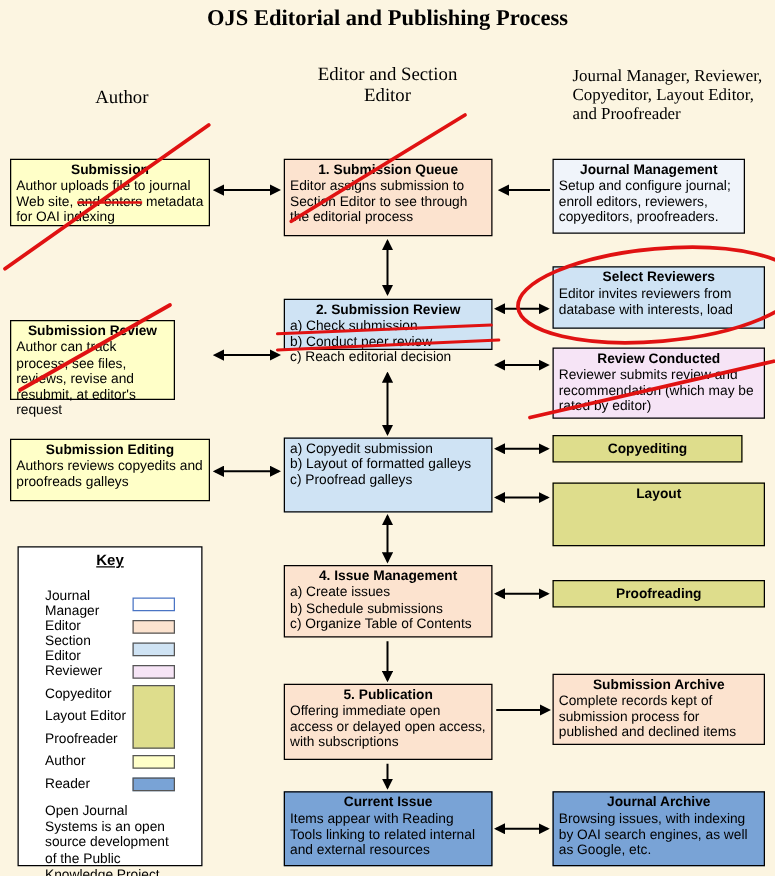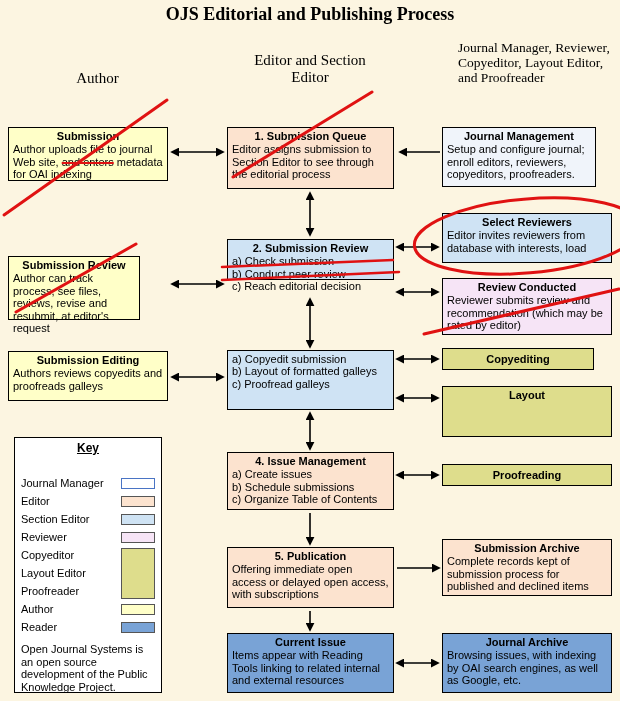--- a/index.html
+++ b/index.html
@@ -9,21 +9,21 @@
     font-family:"Liberation Sans",sans-serif;color:#000;
   }
   .title{
     position:absolute;top:4px;left:0;width:100%;text-align:center;
     font-family:"Liberation Serif",serif;font-weight:bold;font-size:18px;
   }
   .colhead{
     position:absolute;text-align:center;
     font-family:"Liberation Serif",serif;font-size:15px;line-height:1.12;
   }
-  .colhead.small{font-size:13.5px;text-align:left;}
+  .colhead.small{font-size:13.5px;text-align:left;margin-top:13px;}
   .box{
     position:absolute;border:1px solid #000;box-sizing:border-box;
     padding:2px 4px;font-size:11px;line-height:1.13;
   }
   .box .t{font-weight:bold;text-align:center;margin-bottom:1px;}
   .box .b{text-align:left;}
   .box.solo{display:flex;align-items:center;justify-content:center;}
   .box.solo .t{margin:0;}
   .c-peach{background:var(--editor-peach,#fce3cf);}
   .c-blue{background:var(--section-editor-blue,#cfe3f4);}
@@ -31,21 +31,21 @@
   .c-pink{background:var(--reviewer-pink,#f6e4f6);}
   .c-olive{background:var(--olive,#dedd8c);}
   .c-yellow{background:var(--author-yellow,#ffffc8);}
   .c-reader{background:var(--reader-blue,#79a3d6);}
   .c-white{background:#ffffff;}
   .struck{
     text-decoration:line-through;
     text-decoration-color:var(--annotation-red,#e01212);
     text-decoration-thickness:2px;
   }
-  .key{padding:4px 6px;}
+  .key{padding:4px 21px;}
   .key-title{font-weight:bold;text-align:center;font-size:12px;text-decoration:underline;}
   .key-grid{
     display:grid;grid-template-columns:1fr 38px;grid-auto-rows:15px;
     row-gap:3px;align-items:center;margin-top:20px;
   }
   .kl{font-size:11px;}
   .sw{width:34px;height:11px;border:1px solid #555;justify-self:end;box-sizing:border-box;}
   .sw-jm{border:1px solid #4a74c4;background:#ffffff;}
   .sw-tall{grid-row:span 3;height:auto;align-self:stretch;}
   .key-note{font-size:11px;line-height:1.18;margin-top:8px;}

